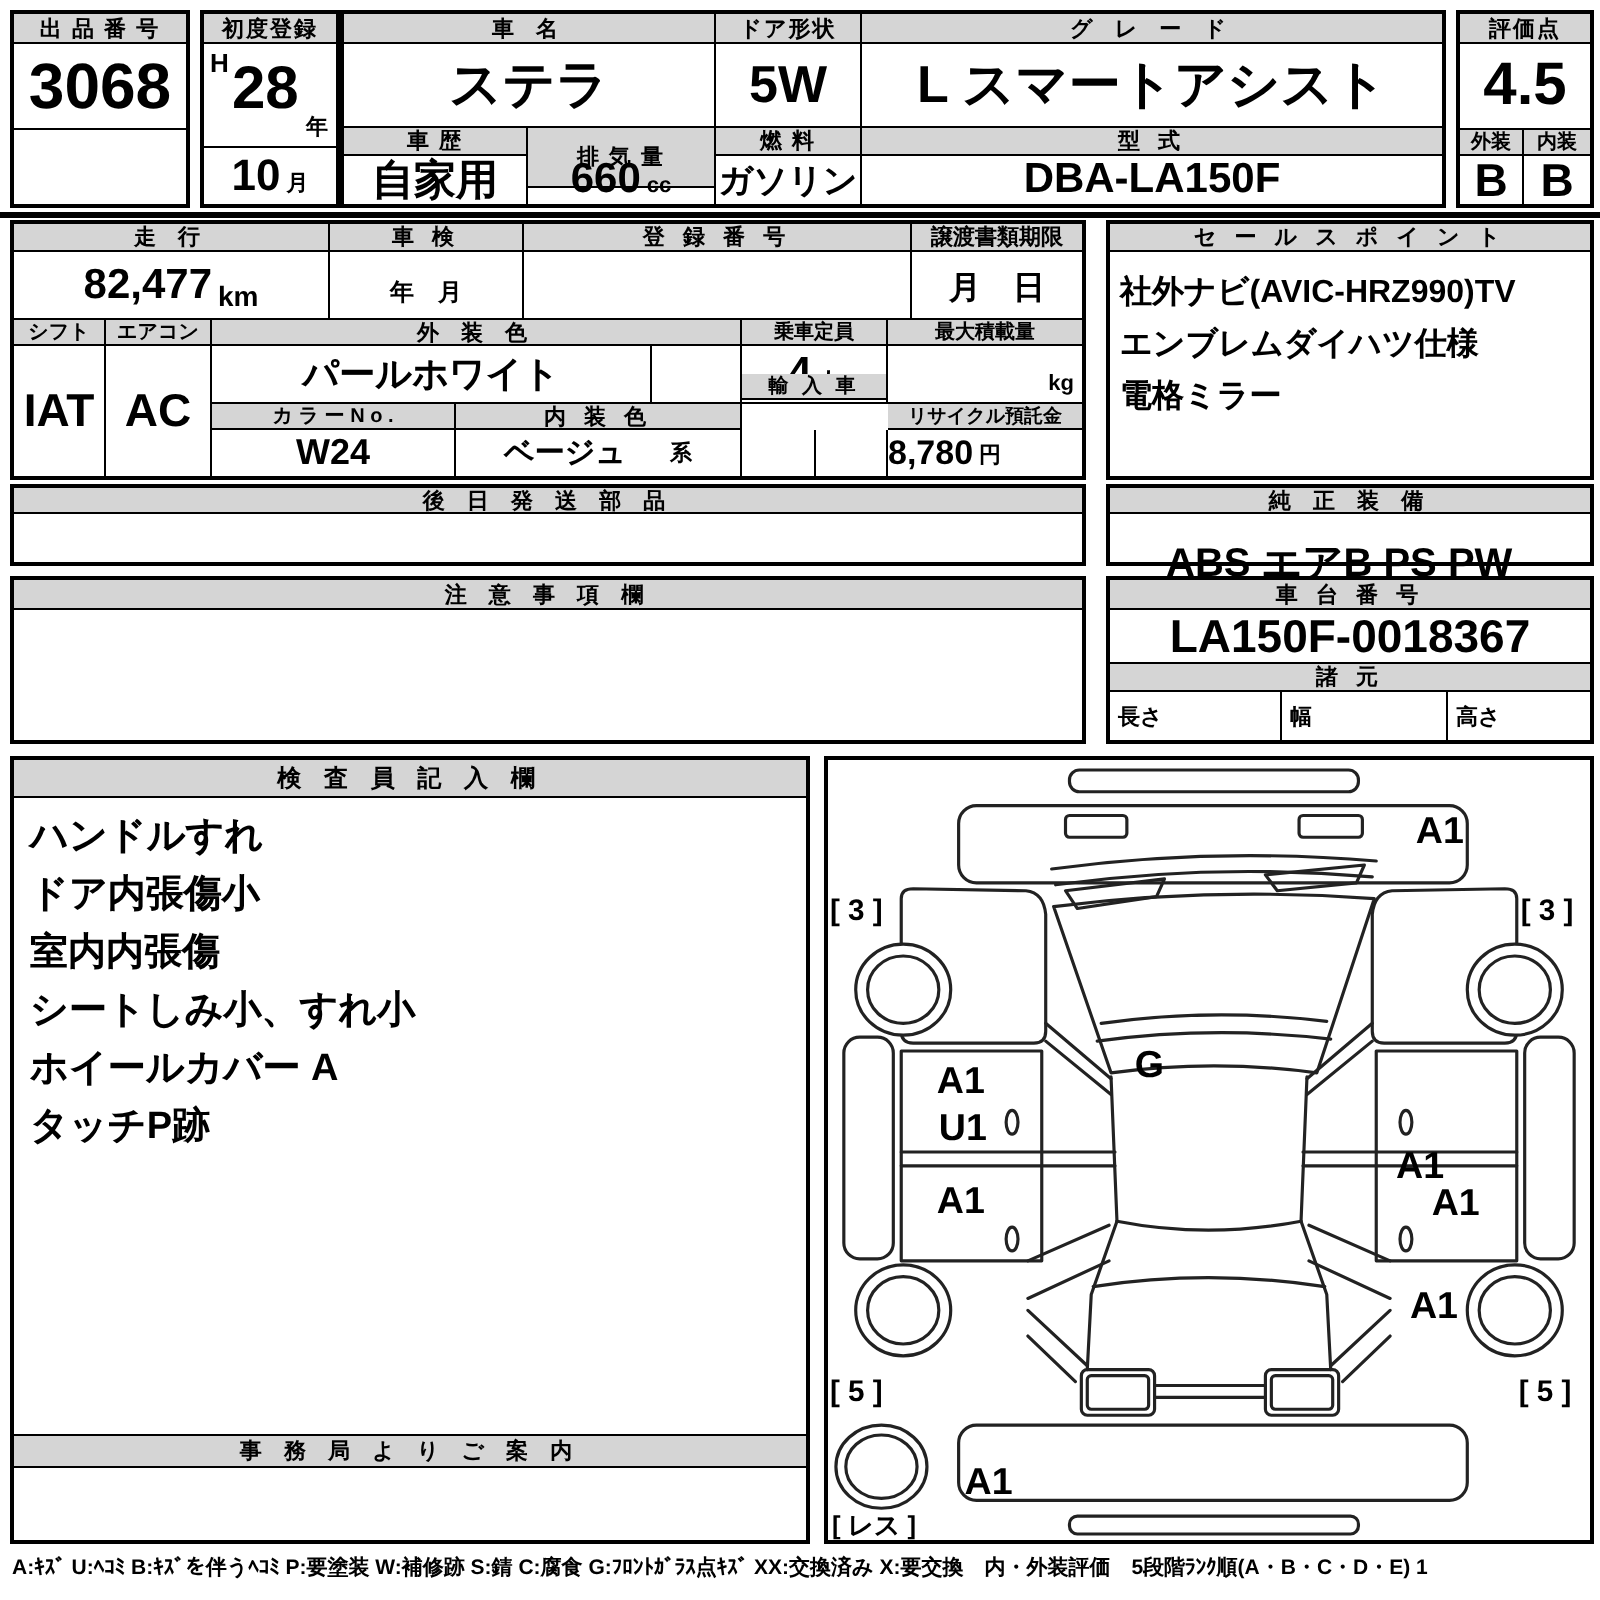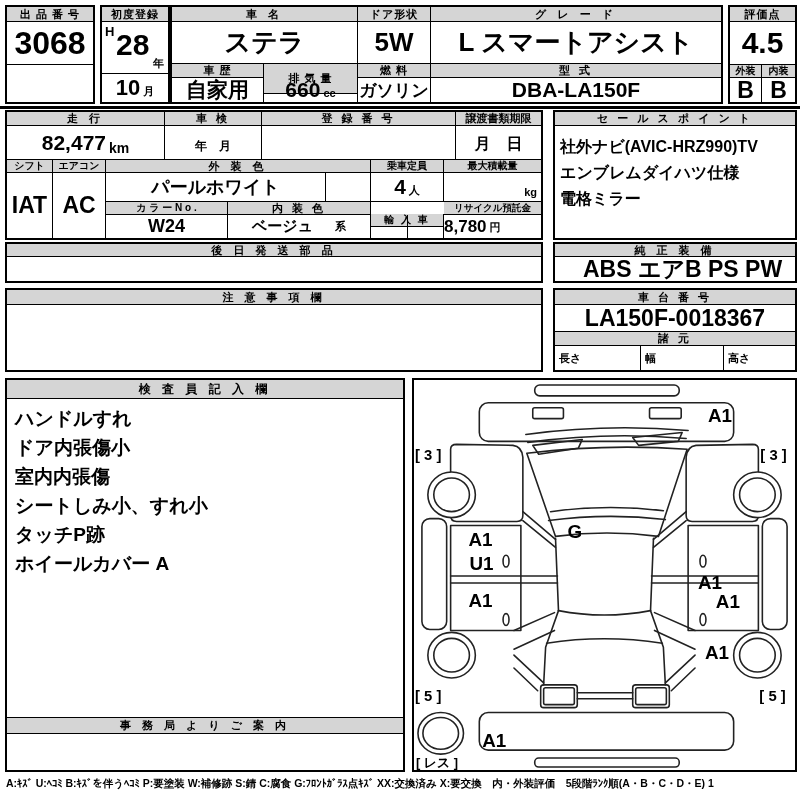--- a/index.html
+++ b/index.html
@@ -106,21 +106,21 @@
     <div class="cell abs br bb" style="left:99px;top:61px;width:220px;height:29px;font-size:18px;">パールホワイト</div>
     <div class="abs br bb" style="left:319px;top:61px;width:45px;height:29px;"></div>
     <div class="cell abs br bb" style="left:364px;top:61px;width:73px;height:29px;font-size:21px;">
       <span>4</span>
       <span class="unit">人</span>
     </div>
     <div class="cell abs bb" style="left:437px;top:61px;width:97px;height:29px;font-size:11px;justify-content:flex-end;align-items:flex-end;padding:0 4px 3px 0;">kg</div>
 
     <div class="hdr abs br" style="left:99px;top:90px;width:122px;height:13px;font-size:10px;letter-spacing:0;">カ ラ ー N o .</div>
     <div class="hdr abs br" style="left:221px;top:90px;width:143px;height:13px;letter-spacing:3px;">内 装 色</div>
-    <div class="hdr abs br" style="left:364px;top:102px;width:73px;height:13px;font-size:10px;letter-spacing:2px;">輸 入 車</div>
+    <div class="hdr abs br" style="left:364px;top:75px;width:73px;height:13px;font-size:10px;letter-spacing:2px;">輸 入 車</div>
     <div class="hdr abs" style="left:437px;top:90px;width:97px;height:13px;font-size:9.5px;letter-spacing:0;">リサイクル預託金</div>
     <div class="cell abs br" style="left:99px;top:103px;width:122px;height:23px;font-size:18px;">W24</div>
     <div class="cell abs br" style="left:221px;top:103px;width:143px;height:23px;font-size:15px;">
       <span>ベージュ</span>
       <span style="font-size:11px;margin-left:22px;">系</span>
     </div>
     <div class="abs br" style="left:364px;top:103px;width:37px;height:23px;"></div>
     <div class="abs br" style="left:401px;top:103px;width:36px;height:23px;"></div>
     <div class="cell abs" style="left:437px;top:103px;width:97px;height:23px;font-size:17px;justify-content:flex-start;padding-right:4px;">
       <span>8,780</span>
@@ -137,21 +137,21 @@
     </div>
   </div>
 
   <div class="box" style="left:5px;top:242px;width:538px;height:41px;">
     <div class="hdr abs" style="left:0;top:0;width:100%;height:13px;letter-spacing:4px;">後 日 発 送 部 品</div>
     <div class="abs" style="left:0;top:13px;width:100%;height:24px;"></div>
   </div>
 
   <div class="box" style="left:553px;top:242px;width:244px;height:41px;">
     <div class="hdr abs" style="left:0;top:0;width:100%;height:13px;letter-spacing:4px;">純 正 装 備</div>
-    <div class="cell abs" style="left:0;top:13px;width:100%;height:24px;font-size:23px;justify-content:flex-start;padding-left:28px;">ABS エアB PS PW</div>
+    <div class="cell abs" style="left:0;top:25px;width:100%;height:24px;font-size:20px;justify-content:flex-start;padding-left:28px;">ABS エアB PS PW</div>
   </div>
 
   <div class="box" style="left:5px;top:288px;width:538px;height:84px;">
     <div class="hdr abs" style="left:0;top:0;width:100%;height:15px;letter-spacing:4px;">注 意 事 項 欄</div>
     <div class="abs" style="left:0;top:15px;width:100%;height:65px;"></div>
   </div>
 
   <div class="box" style="left:553px;top:288px;width:244px;height:84px;">
     <div class="hdr abs" style="left:0;top:0;width:100%;height:15px;letter-spacing:3px;">車 台 番 号</div>
     <div class="cell abs bb" style="left:0;top:15px;width:100%;height:27px;font-size:23px;">LA150F-0018367</div>
@@ -161,22 +161,22 @@
     <div class="cell abs" style="left:169px;top:56px;width:71px;height:24px;font-size:11px;justify-content:flex-start;padding-left:4px;">高さ</div>
   </div>
 
   <div class="box" style="left:5px;top:378px;width:400px;height:394px;">
     <div class="hdr abs" style="left:0;top:0;width:100%;height:19px;font-size:12px;letter-spacing:4px;">検 査 員 記 入 欄</div>
     <div class="abs notes" style="left:8px;top:24px;width:380px;">
       <div>ハンドルすれ</div>
       <div>ドア内張傷小</div>
       <div>室内内張傷</div>
       <div>シートしみ小、すれ小</div>
+      <div>ホイールカバー A</div>
       <div>タッチP跡</div>
-      <div>ホイールカバー A</div>
     </div>
     <div class="hdr abs bt" style="left:0;top:337px;width:100%;height:17px;letter-spacing:4px;">事 務 局 よ り ご 案 内</div>
     <div class="abs" style="left:0;top:354px;width:100%;height:36px;"></div>
   </div>
 
   <div class="box" style="left:412px;top:378px;width:385px;height:394px;">
     <svg viewBox="0 0 385 390" style="position:absolute;left:0;top:0;width:100%;height:100%;">
       <g fill="none" stroke="#222" stroke-width="1.6" stroke-linejoin="round" stroke-linecap="round">
 
         <rect x="122" y="3" width="146" height="11" rx="5"></rect>

